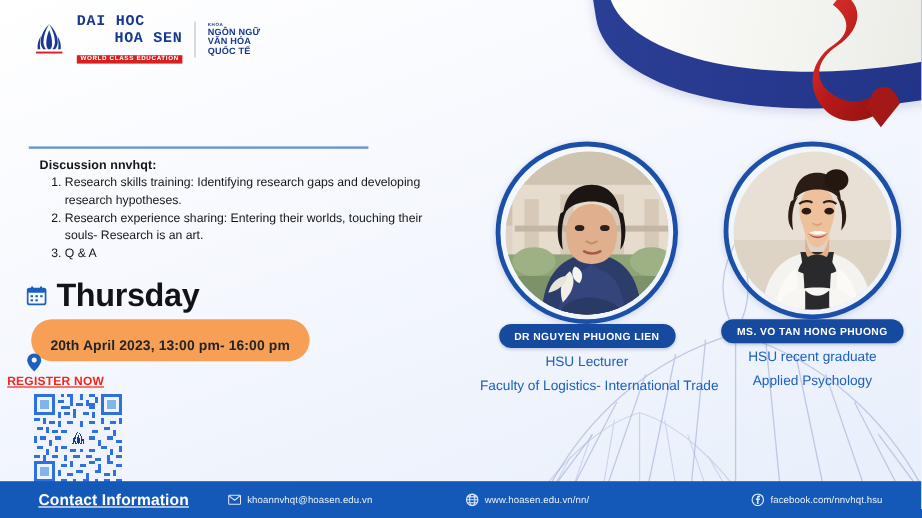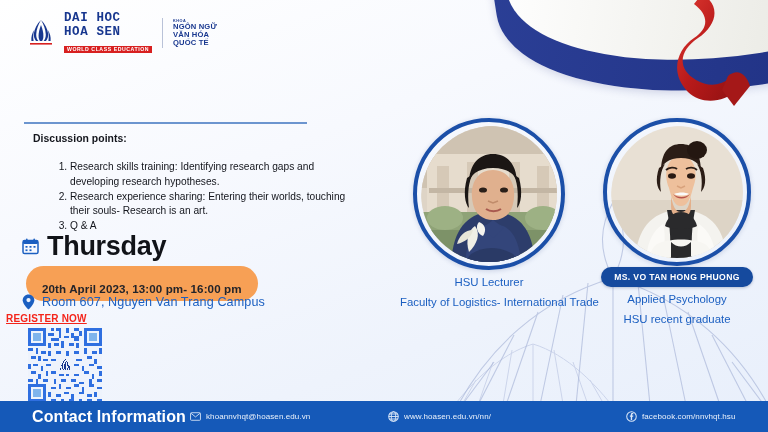--- a/index.html
+++ b/index.html
@@ -41,21 +41,21 @@
   .lotus2{position:absolute;right:140px;bottom:8px;width:190px;height:120px;opacity:.45;}
 
   
   .logo{position:absolute;left:26px;top:12px;display:flex;align-items:center;gap:8px;}
   .logo-mark{width:30px;height:30px;}
   .logo-txt{line-height:1;}
   .logo-l1,.logo-l2{
     color:#18378f;font-family:Liberation Mono, monospace;font-weight:700;
     font-size:12.5px;letter-spacing:.6px;
   }
-  .logo-l2{margin-top:1px;}
+  .logo-l2{margin-top:1px;text-align:right;}
   .logo-bar{
     margin-top:2.5px;background:#d82020;color:#fff;font-size:5.2px;font-weight:700;
     letter-spacing:.55px;padding:1.4px 3px 1.2px;display:inline-block;
   }
   .logo-div{width:1px;height:30px;background:#b9c2d8;margin:0 2px;}
   .fac{line-height:1.08;}
   .fac .k{font-size:3.8px;font-weight:700;color:#18378f;letter-spacing:.5px;display:block;}
   .fac .l{font-size:7.6px;font-weight:800;color:#18378f;letter-spacing:.15px;display:block;}
 
   
@@ -63,21 +63,21 @@
   .title .ln{
     color:#f4241a;font-size:25.5px;font-weight:800;letter-spacing:-.2px;
     line-height:1.33;font-family:"Liberation Sans",sans-serif;
   }
   .title .num{color:#1b5fc1;}
   .title-rule{position:absolute;left:24px;top:122px;width:283px;height:2px;background:#6c95cf;}
 
   
   .disc{position:absolute;left:33px;top:133px;width:340px;color:#13151c;}
   .disc h3{margin:0 0 2px;font-size:10.4px;font-weight:800;letter-spacing:.05px;}
-  .disc ol{margin:16px;padding-left:21px;font-size:10.2px;line-height:1.43;}
+  .disc ol{margin:0;padding-left:21px;font-size:10.2px;line-height:1.43;}
   .disc li{margin-bottom:.5px;}
 
   
   .daterow{position:absolute;left:22px;top:233px;display:flex;align-items:center;gap:8px;justify-content:space-between;}
   .cal-ic{width:17px;height:17px;}
   .dayname{font-size:27px;font-weight:800;color:#111318;letter-spacing:-.3px;line-height:1;}
   .pill{
     position:absolute;left:26px;top:266px;
     background:#f7a055;color:#23242a;font-size:11.6px;font-weight:600;
     padding:16px 16px 6px;border-radius:20px;letter-spacing:.1px;white-space:nowrap;
@@ -108,21 +108,21 @@
     margin-top:-12px;position:relative;z-index:3;white-space:nowrap;
     box-shadow:0 1px 3px rgba(10,35,90,.25);
   }
   .sp-role{color:#1b5fc1;font-size:11.4px;line-height:1.32;margin-top:5px;white-space:nowrap;}
 
   
   .footer{
     position:absolute;left:0;bottom:0;width:768px;height:31px;
     background:#1559b8;display:flex;align-items:center;
   }
-  .foot-title{color:#fff;font-size:16px;font-weight:800;letter-spacing:.1px;margin-left:32px;}
+  .foot-title{color:#fff;font-size:13px;font-weight:800;letter-spacing:.1px;margin-left:32px;text-decoration:underline;}
   .foot-item{display:flex;align-items:center;gap:5px;color:#eaf1fb;font-size:8px;letter-spacing:.1px;}
   .f1{position:absolute;left:190px;}
   .f2{position:absolute;left:388px;}
   .f3{position:absolute;left:626px;}
   .foot-ic{width:11px;height:11px;flex:none;}
 </style>
 </head>
 <body>
 
 <div id="poster">
@@ -193,21 +193,21 @@
       <span class="k">KHOA</span>
       <span class="l">NGÔN NGỮ</span>
       <span class="l">VĂN HÓA</span>
       <span class="l">QUỐC TẾ</span>
     </div>
   </div>
 
   <div class="title-rule"></div>
 
   <div class="disc">
-    <h3>Discussion points:</h3>
+    <h3>Discussion nnvhqt:</h3>
     <ol>
       <li>Research skills training: Identifying  research gaps and developing research hypotheses.</li>
       <li>Research experience sharing: Entering their worlds, touching their souls- Research is an art.</li>
       <li>Q &amp; A</li>
     </ol>
   </div>
 
   <div class="daterow">
     <svg class="cal-ic" viewBox="0 0 17 17">
       <rect x="1" y="2.6" width="15" height="13" rx="1.6" fill="none" stroke="#1b5fc1" stroke-width="1.5"></rect>
@@ -224,21 +224,20 @@
     </svg>
     <div class="dayname">Thursday</div>
   </div>
   <div class="pill">20th April 2023, 13:00 pm- 16:00 pm</div>
 
   <div class="room">
     <svg class="pin-ic" viewBox="0 0 13 16">
       <path d="M6.5 0.6 C3.2 0.6 .7 3.1 .7 6.3 C.7 10.4 6.5 15.6 6.5 15.6 C6.5 15.6 12.3 10.4 12.3 6.3 C12.3 3.1 9.8 .6 6.5 .6 Z" fill="#1b5fc1"></path>
       <circle cx="6.5" cy="6.1" r="2.1" fill="#eef3fc"></circle>
     </svg>
-    <div class="room-txt">Room 607, Nguyen Van Trang Campus</div>
   </div>
 
   <div class="reg">REGISTER NOW</div>
   <svg class="qr" viewBox="0 0 29 29" shape-rendering="crispEdges">
     <rect width="29" height="29" fill="#eef3fc"></rect>
     <g fill="#2f6fe0">
       <rect x="0" y="0" width="7" height="7"></rect>
         <rect x="22" y="0" width="7" height="7"></rect>
         <rect x="0" y="22" width="7" height="7"></rect>
     </g>
@@ -381,20 +380,21 @@
               <path d="M72 94 L62 102 L72 112 L83 102 Z" fill="#33457a"></path>
               <path d="M54 100 C60 108 56 118 48 126 C44 114 48 104 54 100Z" fill="#f0efe6"></path>
               <path d="M52 104 C44 104 38 110 36 118 C44 116 50 112 52 104Z" fill="#e7e5d8"></path>
               <path d="M58 96 C64 98 66 104 62 110 C56 108 54 100 58 96Z" fill="#f5f4ee"></path>
               <path d="M50 128 C62 120 78 120 92 128 C96 132 98 138 98 144 L44 144 C44 138 46 132 50 128Z" fill="#2a3a66"></path>
             </g>
           </svg>
         </div>
       </div>
     </div>
+    <div class="badge">DR NGUYEN PHUONG LIEN</div>
     <div class="sp-role">HSU Lecturer</div>
     <div class="sp-role">Faculty of Logistics- International Trade</div>
   </div>
 
   <div class="sp sp2">
     <div class="ph-wrap">
       <div class="ph-ring">
         <div class="ph-img">
           <svg viewBox="0 0 140 140" width="140" height="140">
             <defs>
@@ -424,22 +424,22 @@
               <path d="M36 140 C34 122 40 106 52 98 C56 112 52 128 50 140Z" fill="#fbfaf7"></path>
               <path d="M104 140 C106 122 100 106 88 98 C84 112 88 128 90 140Z" fill="#fbfaf7"></path>
               <path d="M46 118 C58 112 82 112 94 118 C100 122 102 130 102 140 L38 140 C38 130 40 122 46 118Z" fill="#f7f6f2"></path>
               <path d="M60 116 C66 122 74 122 80 116 L80 140 L60 140Z" fill="#2a2a2c"></path>
             </g>
           </svg>
         </div>
       </div>
     </div>
     <div class="badge">MS. VO TAN HONG PHUONG</div>
+    <div class="sp-role">HSU recent graduate</div>
     <div class="sp-role">Applied Psychology</div>
-    <div class="sp-role">HSU recent graduate</div>
   </div>
 
   <div class="footer">
     <div class="foot-title">Contact Information</div>
 
     <div class="foot-item f1">
       <svg class="foot-ic" viewBox="0 0 14 11">
         <rect x="0.7" y="0.7" width="12.6" height="9.6" rx="1" fill="none" stroke="#dce8f8" stroke-width="1.1"></rect>
         <path d="M1.2 1.4 L7 6 L12.8 1.4" fill="none" stroke="#dce8f8" stroke-width="1.1"></path>
       </svg>

